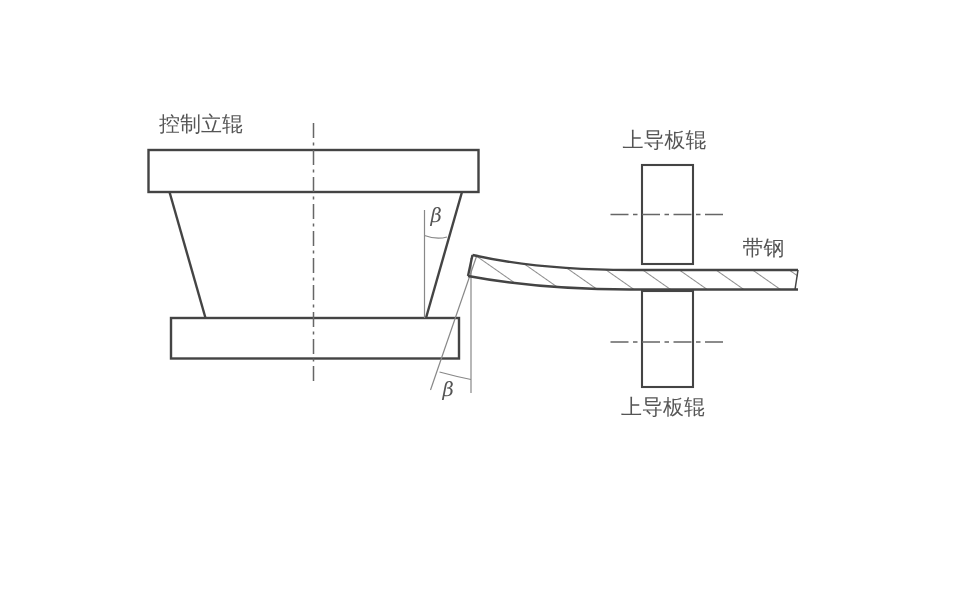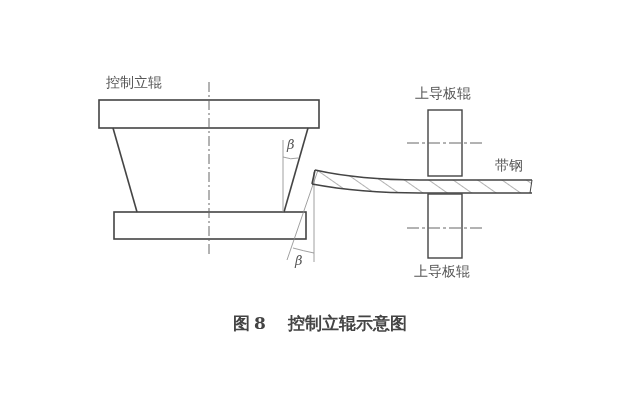--- a/index.html
+++ b/index.html
@@ -56,16 +56,13 @@
     <line x1="407" y1="228" x2="483" y2="228" stroke="#666" stroke-width="1" stroke-dasharray="12,3,3,3"></line>
   </svg>
 
   <div class="lbl lbl-small" style="left:106px; top:74px;">控制立辊</div>
   <div class="lbl lbl-small" style="left:415px; top:85px;">上导板辊</div>
   <div class="lbl lbl-small" style="left:495px; top:157px;text-align:right;">带钢</div>
   <div class="lbl lbl-small" style="left:414px; top:263px;">上导板辊</div>
   <div class="greek" style="left:287px; top:137px;">β</div>
   <div class="greek" style="left:295px; top:253px;">β</div>
 
-  <div class="caption">
-    <span>图</span><span class="num">8</span><span>控制立辊示意图</span>
-  </div>
 </div>
 
 </body></html>

